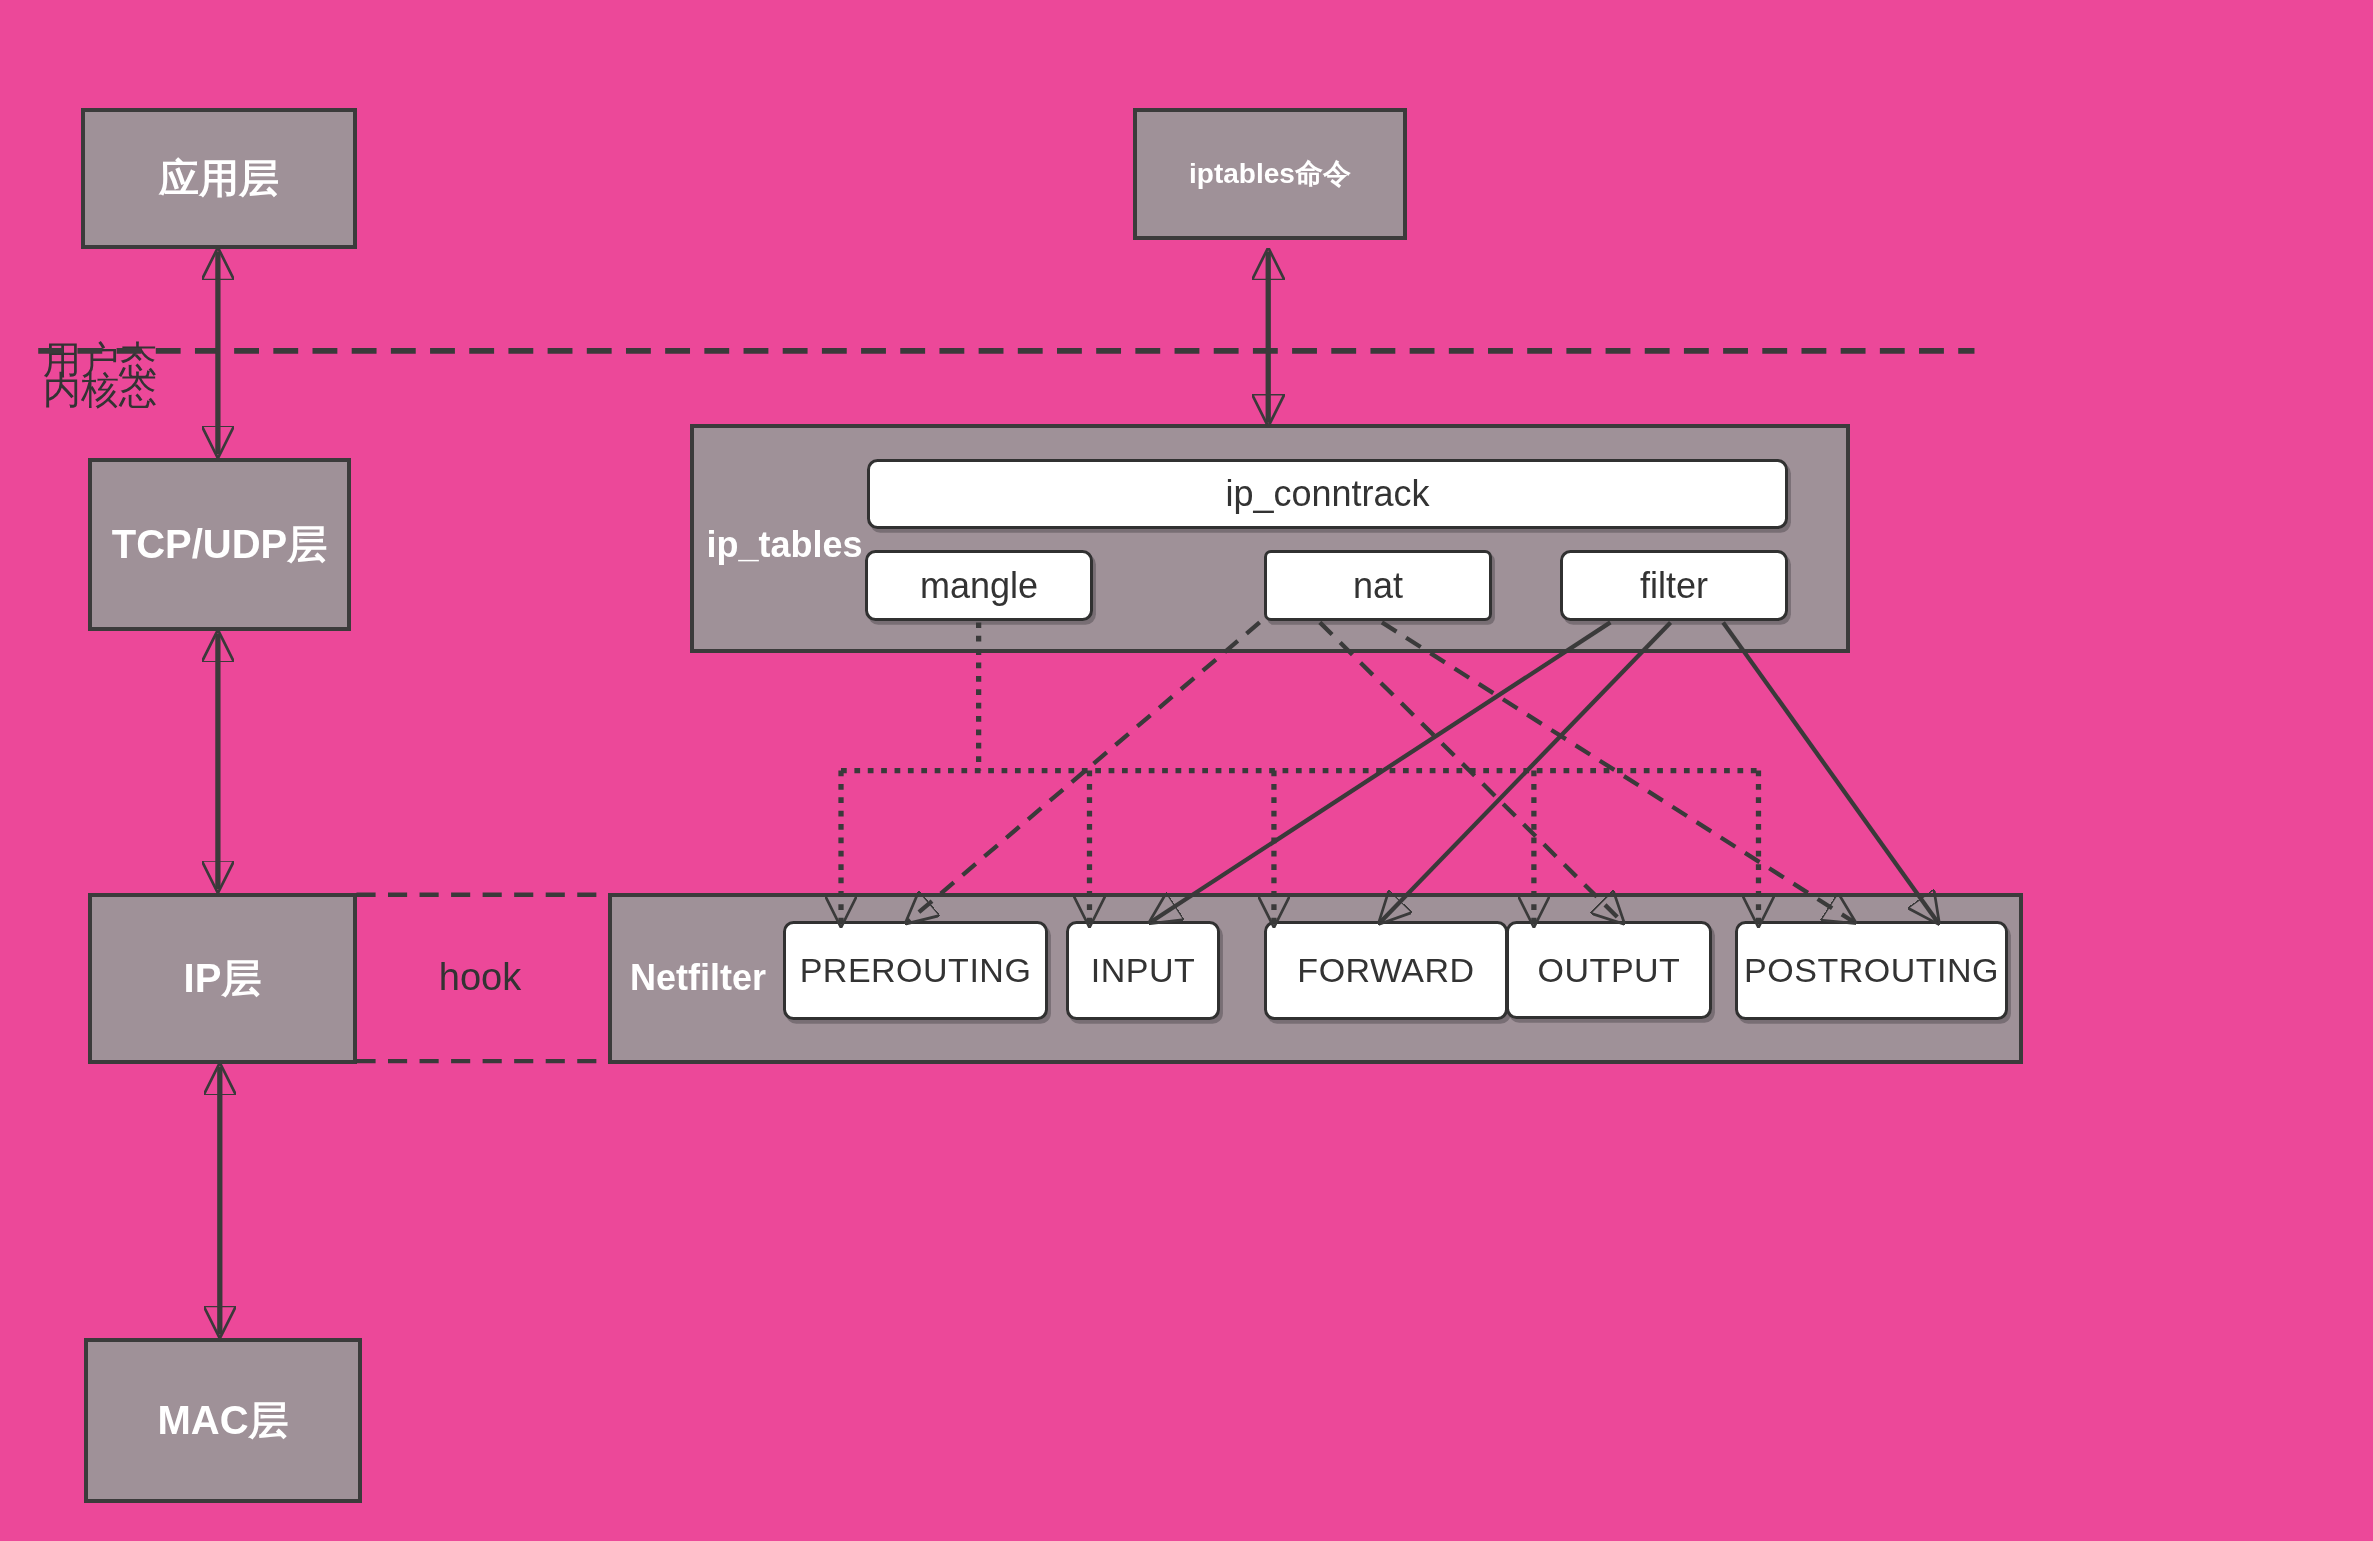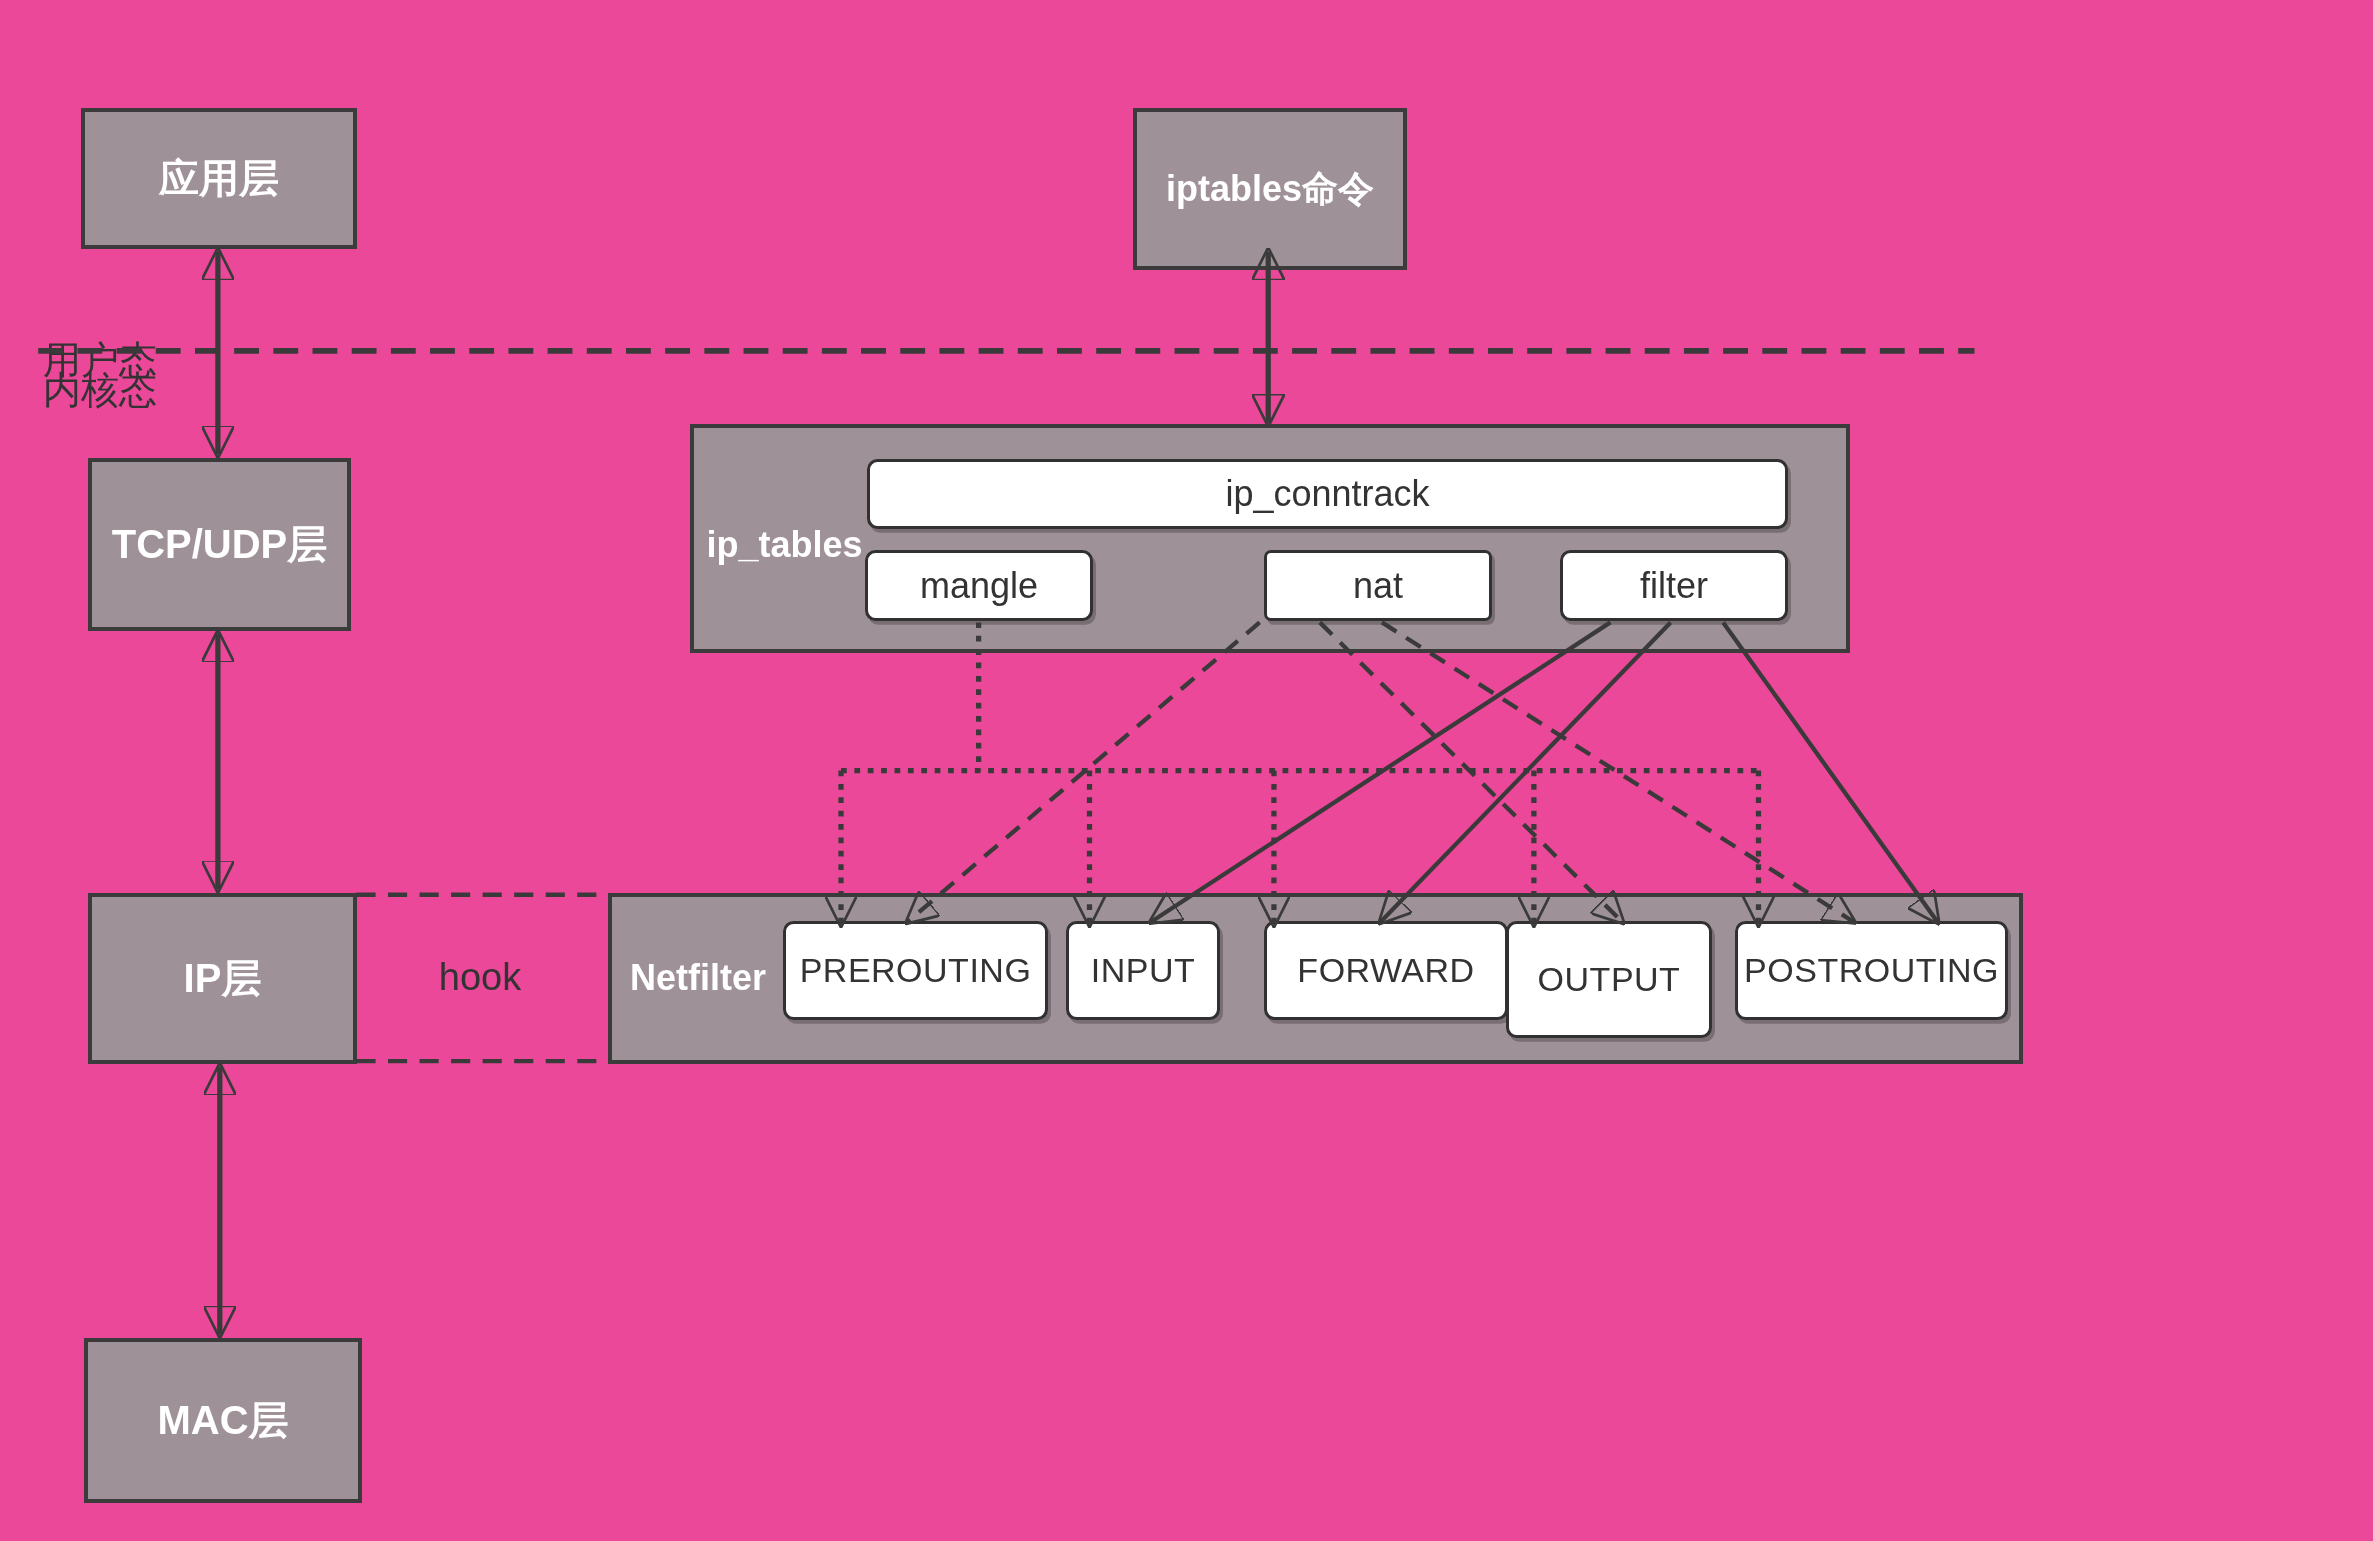--- a/index.html
+++ b/index.html
@@ -56,21 +56,21 @@
 </style>
 </head>
 <body>
 
 <div id="canvas">
 
   <div class="mbox" style="left:81px;top:108px;width:276px;height:141px;">
     <span>应用层</span>
   </div>
 
-  <div class="mbox" style="left:1133px;top:108px;width:274px;height:162px;font-size:36px;">
+  <div class="mbox" style="left:1133px;top:108px;width:274px;height:132px;font-size:28px;">
     <span>iptables命令</span>
   </div>
 
   <div class="mbox" style="left:88px;top:458px;width:263px;height:173px;">
     <span>TCP/UDP层</span>
   </div>
 
   <div class="mbox big" style="left:690px;top:424px;width:1160px;height:229px;"></div>
   <div class="flabel" style="left:701px;top:518px;width:167px;height:54px;">
     <span>ip_tables</span>
@@ -104,21 +104,21 @@
 
   <div class="wbox chain" style="left:783px;top:921px;width:265px;height:99px;">
     <span>PREROUTING</span>
   </div>
   <div class="wbox chain" style="left:1066px;top:921px;width:154px;height:99px;">
     <span>INPUT</span>
   </div>
   <div class="wbox chain" style="left:1264px;top:921px;width:244px;height:99px;">
     <span>FORWARD</span>
   </div>
-  <div class="wbox chain" style="left:1506px;top:921px;width:206px;height:117px;">
+  <div class="wbox chain" style="left:1506px;top:921px;width:206px;height:98px;">
     <span>OUTPUT</span>
   </div>
   <div class="wbox chain" style="left:1735px;top:921px;width:273px;height:99px;">
     <span>POSTROUTING</span>
   </div>
 
   <div class="dlabel" style="left:43px;top:298px;height:44px;margin-top:40px;">
     <span>用户态</span>
   </div>
   <div class="dlabel" style="left:43px;top:368px;height:44px;">

